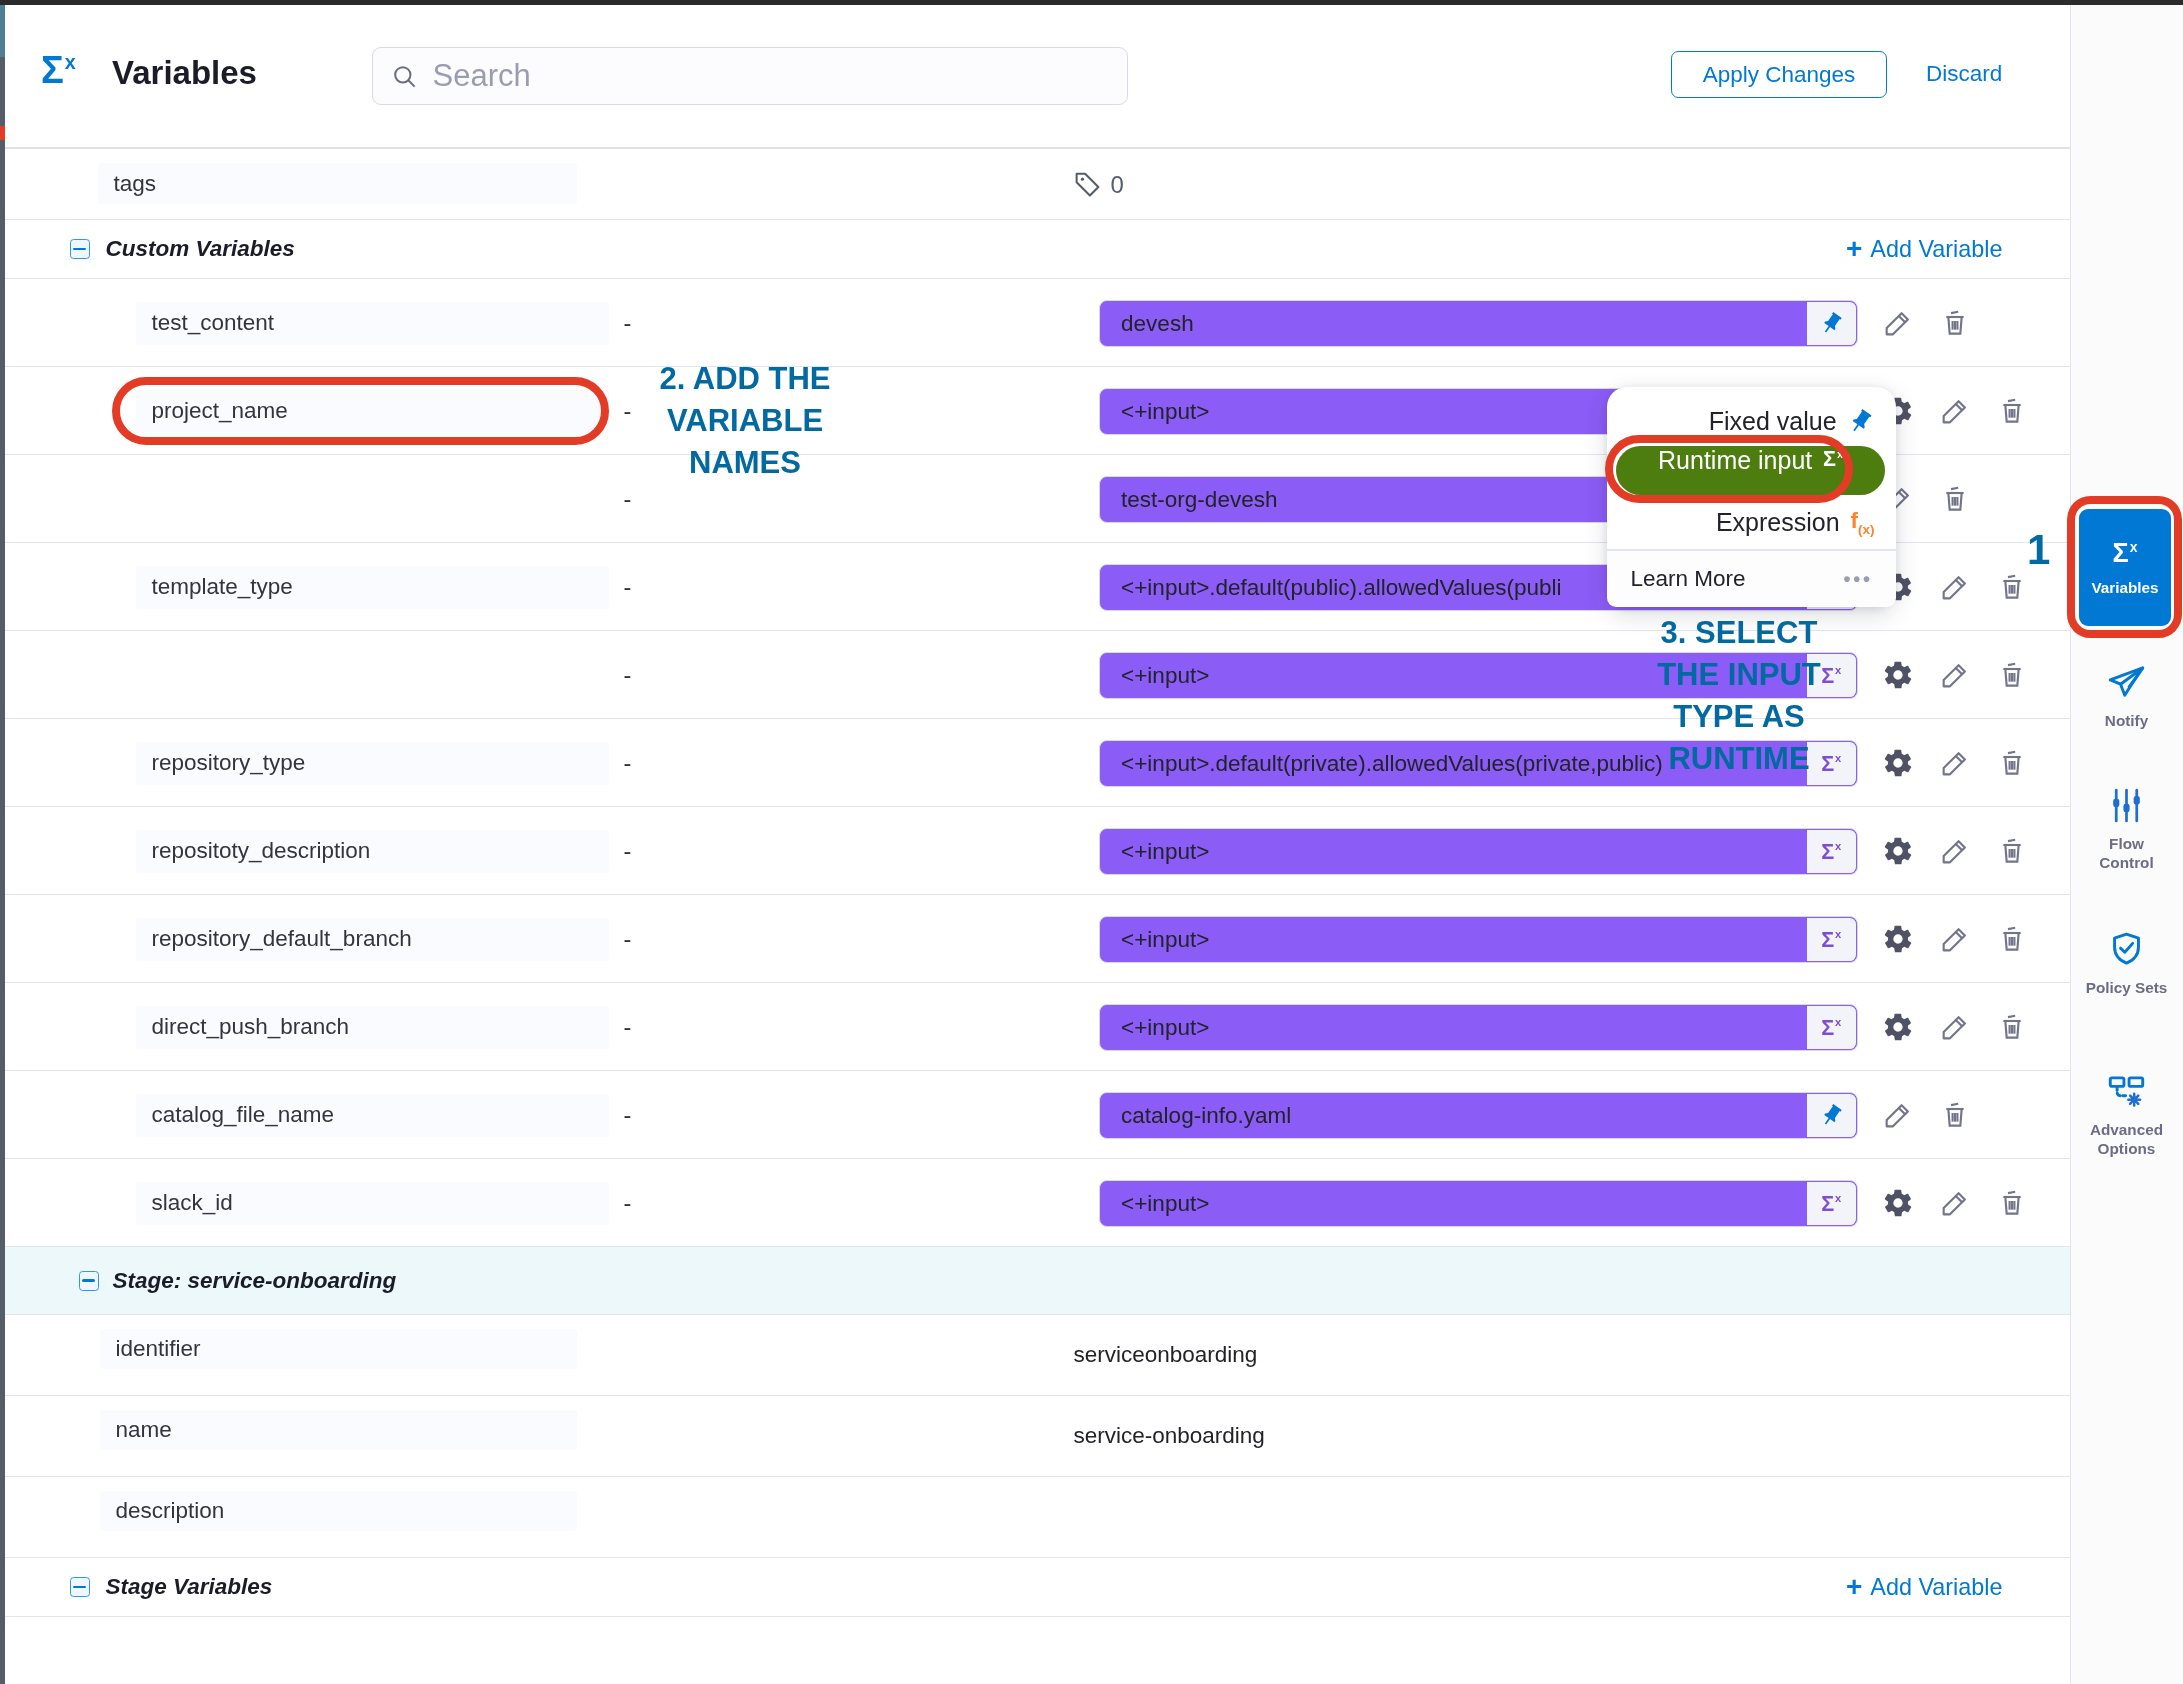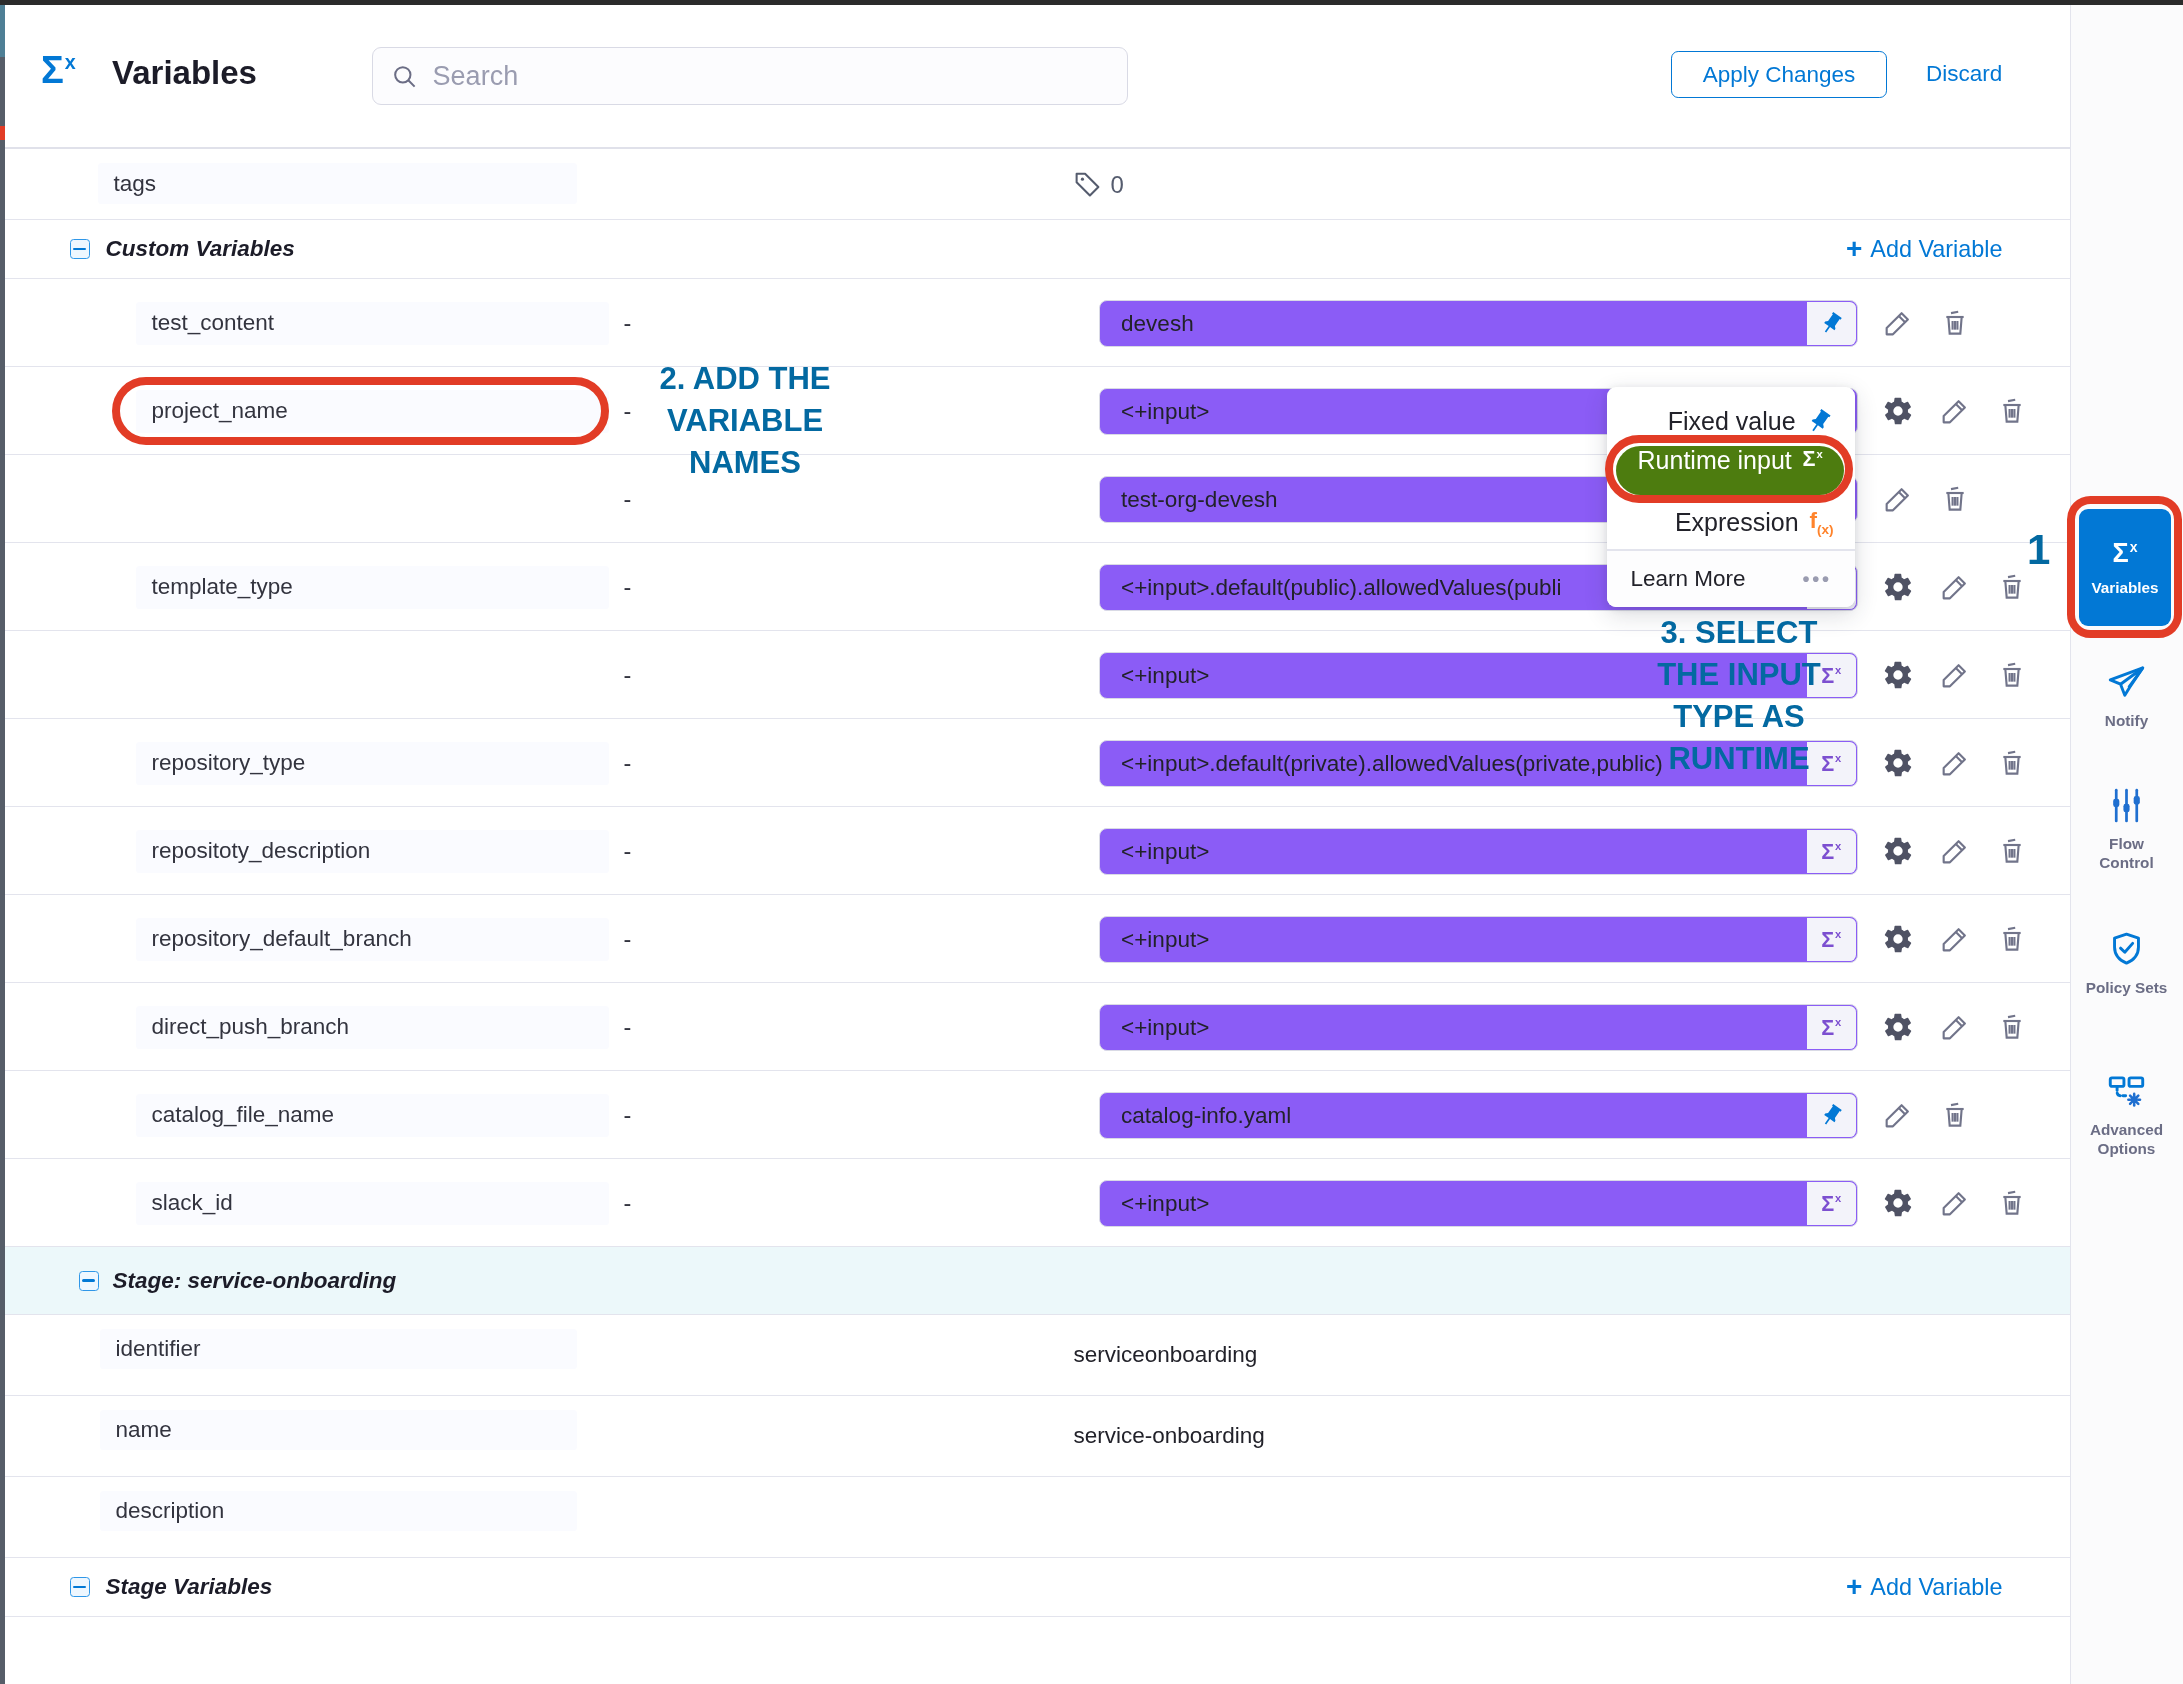--- a/index.html
+++ b/index.html
@@ -14,21 +14,21 @@
   .leftstrip-teal{left:0;top:5.4px;width:4.5px;height:52px;background:#4e7f95;z-index:60;}
   .leftstrip-red{left:0;top:126px;width:4.5px;height:14.4px;background:#e23c26;z-index:60;}
 
   
   .h-sigma{left:41px;top:49px;font-size:38px;font-weight:700;color:#0278d5;z-index:5;}
   .sig sup{font-size:.52em;font-weight:700;vertical-align:super;margin-left:0.9px;}
   .h-title{left:112px;top:54px;font-size:33px;font-weight:700;color:#1c1c28;}
   .search{left:372px;top:47px;width:756px;height:58px;border:1.8px solid #d9dae5;border-radius:9px;
           background:#fcfcfe;display:flex;align-items:center;gap:12.6px;padding-left:18px;box-sizing:border-box;}
   .search svg{flex:0 0 auto;}
-  .search input{border:0;outline:0;background:transparent;font-size:27px;width:666px;
+  .search input{border:0;outline:0;background:transparent;font-size:31px;width:666px;
                 font-family:"Liberation Sans",sans-serif;color:#22222a;}
   .search input::placeholder{color:#9a9cb0;}
   .btn-apply{left:1671px;top:51px;width:216px;height:47px;border:1.8px solid #0278d5;border-radius:7.2px;
              background:#fff;color:#0278d5;font-size:22.5px;font-weight:500;display:flex;align-items:center;
              justify-content:center;box-sizing:border-box;cursor:pointer;}
   .link-discard{left:1926px;top:61px;font-size:22.5px;color:#0278d5;cursor:pointer;}
   .header-divider{left:4.5px;top:147px;width:2066px;height:1.8px;background:#e0e1ea;}
 
   
   .rows{position:absolute;left:4.5px;top:149px;width:2066px;}
@@ -72,21 +72,21 @@
   .adorn.show{display:flex;}
   .adorn .a-sig{display:none;color:#7c4fd0;font-size:21.6px;font-weight:700;}
   .adorn .a-pin{display:none;}
 
   .actions{position:absolute;left:1877px;top:50%;transform:translateY(-50%);display:flex;gap:25px;}
   .icon36{width:32px;height:32px;cursor:pointer;}
 
   .stage-val{position:absolute;left:1069px;top:50%;transform:translateY(-50%);font-size:22.5px;color:#22222a;}
 
   
-  .dropdown{left:1607px;top:387px;width:248px;height:220px;background:#fff;border-radius:9px;z-index:40;
+  .dropdown{left:1607px;top:387px;width:289px;height:220px;background:#fff;border-radius:20px;z-index:40;
             box-shadow:0 7.2px 23.4px rgba(40,41,61,.16),0 1.8px 7.2px rgba(40,41,61,.10);}
   .dd-item{position:absolute;left:0;right:0;display:flex;align-items:center;justify-content:flex-end;
            padding-right:21.6px;gap:10.8px;font-size:25px;color:#22222a;font-weight:500;cursor:pointer;box-sizing:border-box;}
   .dd-fixed{top:10.8px;height:47px;}
   .dd-expr{top:112px;height:47px;}
   .dd-runtime{position:absolute;left:9px;right:10.8px;top:59px;height:49px;background:#4d7c0f;border-radius:25px;
               color:#fff;display:flex;align-items:flex-start;justify-content:center;gap:10.8px;font-size:25px;
               font-weight:500;z-index:41;cursor:pointer;}
   .dd-runtime .sig{font-size:21.6px;font-weight:700;}
   .fx{color:#ff832b;font-size:22.5px;font-weight:700;}

